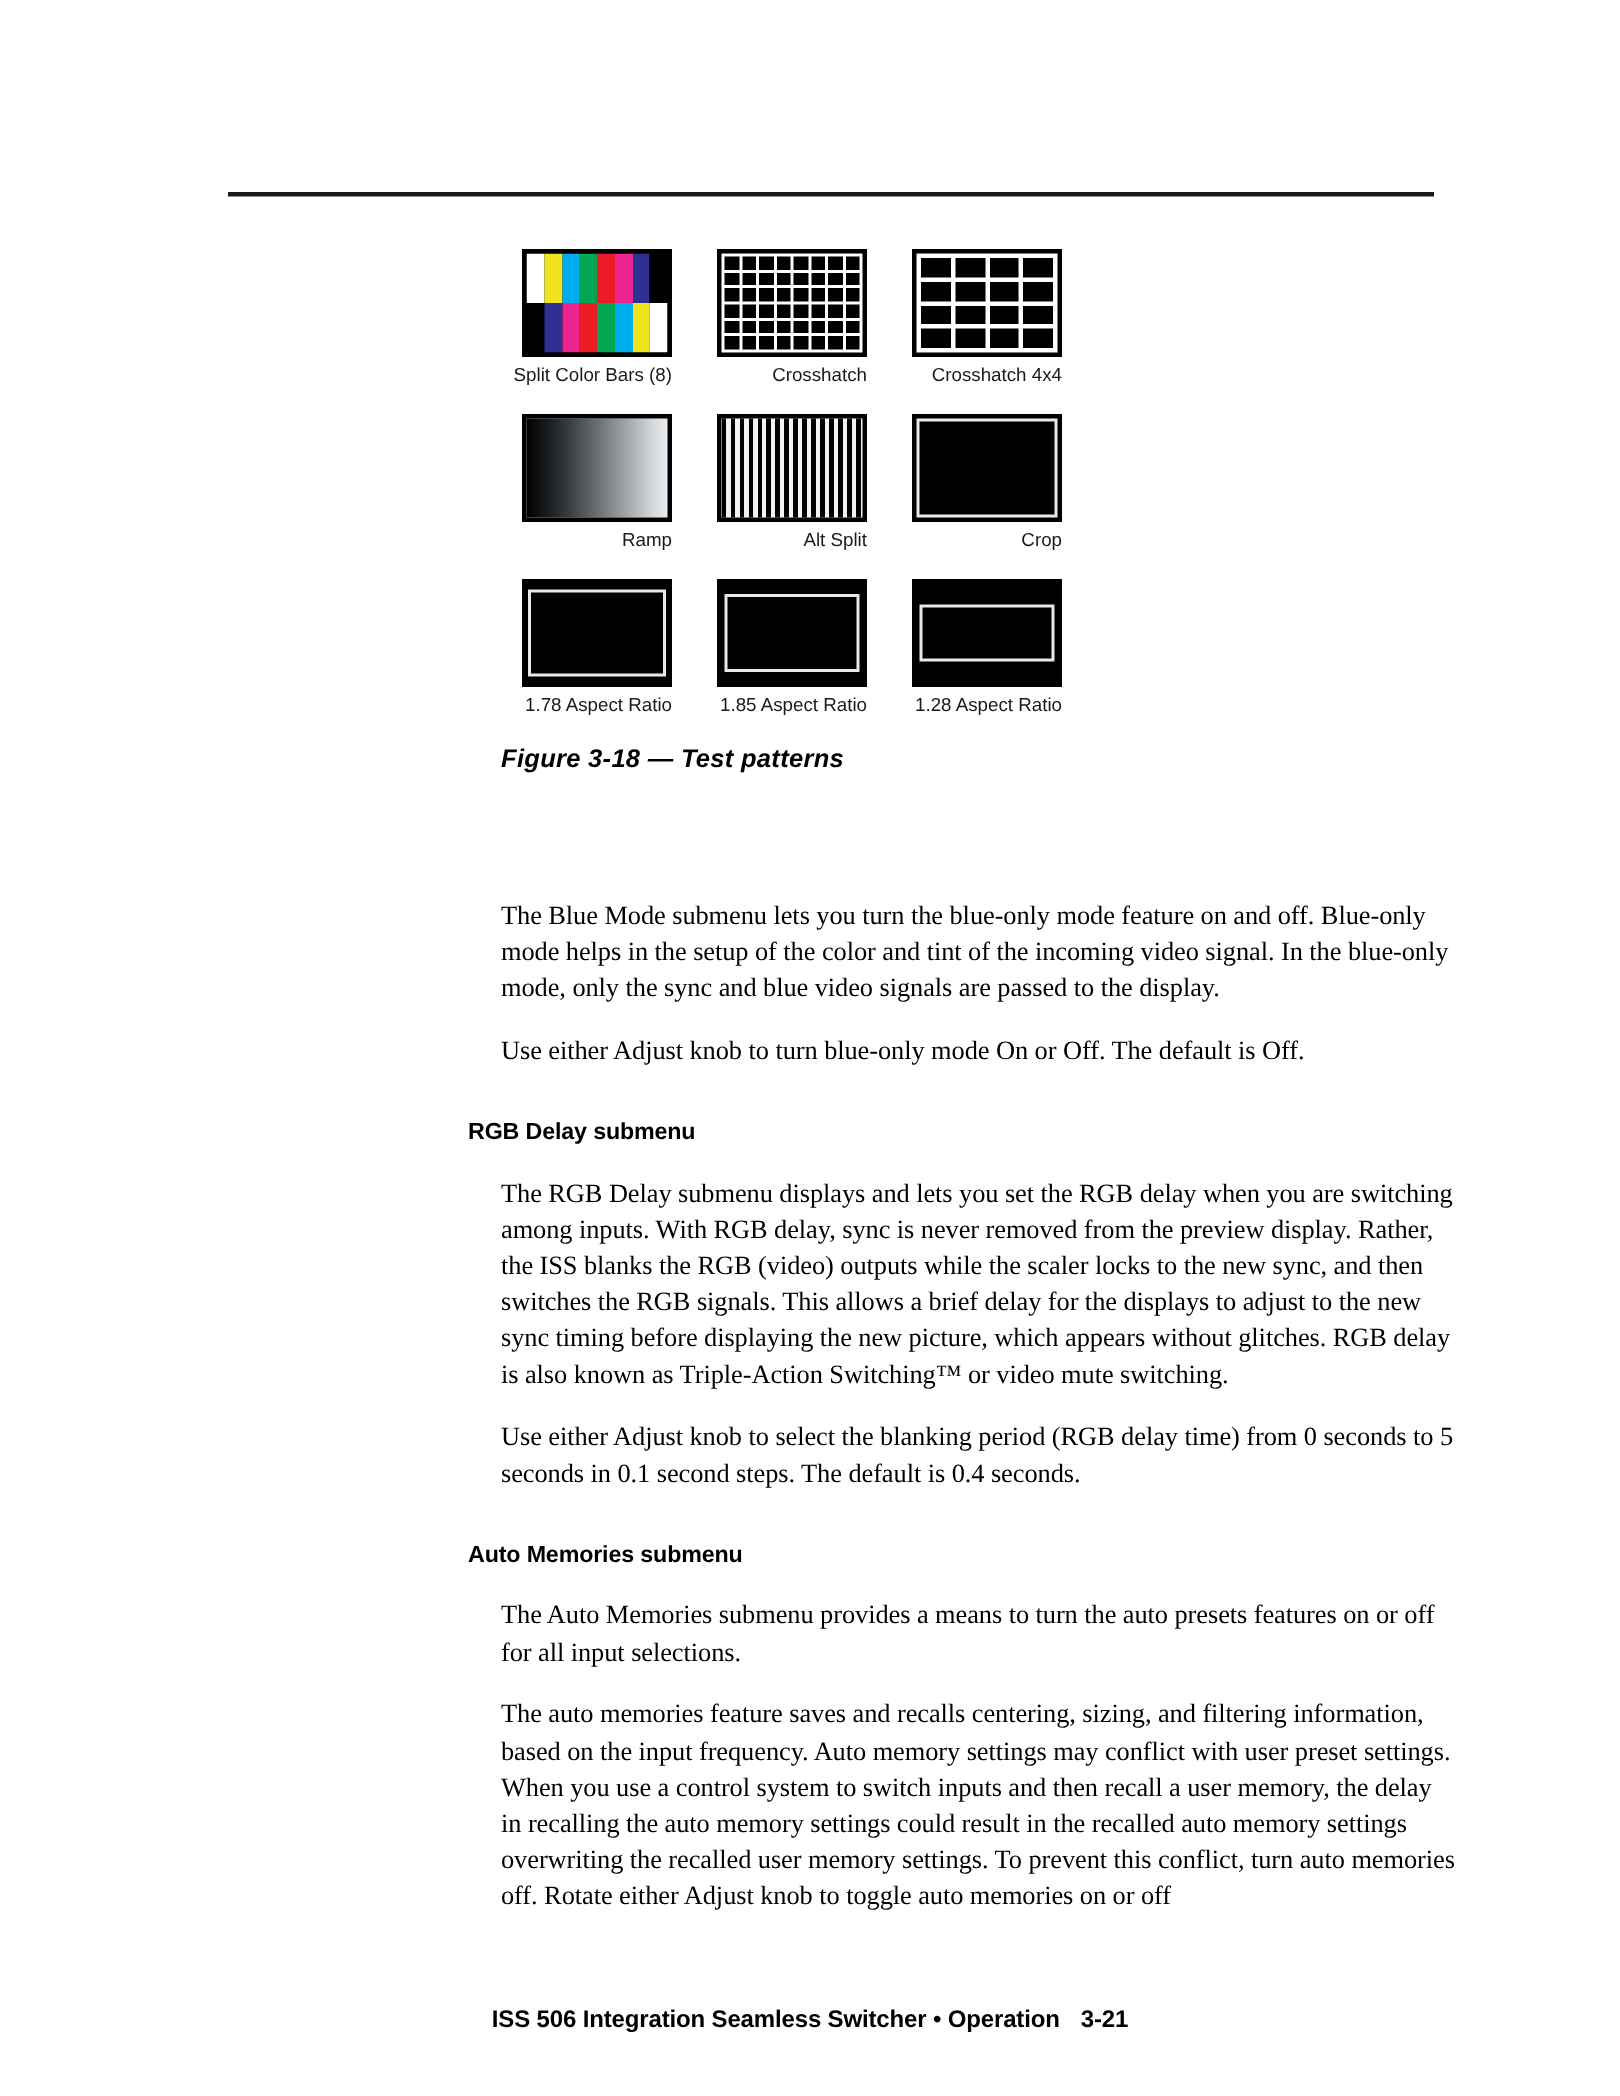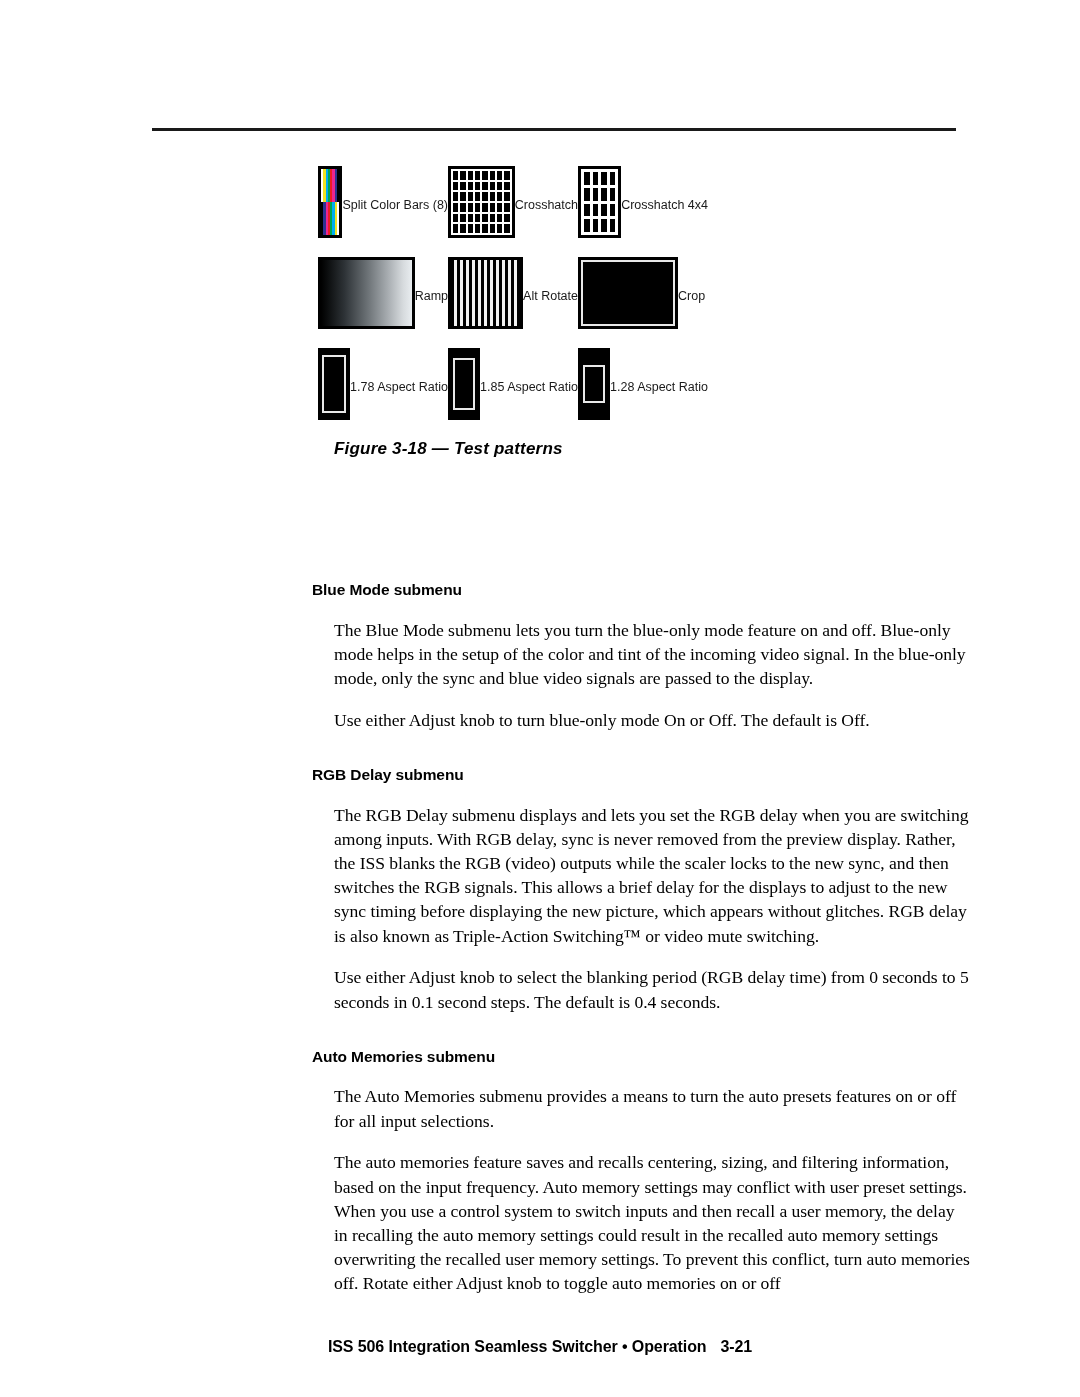--- a/index.html
+++ b/index.html
@@ -39,22 +39,22 @@
     width: 560px;
   }
 
   .pattern-row {
     display: flex;
     margin-bottom: 19px;
   }
   .pattern-cell {
     width: 130px;
     display: flex;
-    flex-direction: row;
-    align-items: center;
+    flex-direction: column;
+    align-items: flex-end;
   }
   .pattern-box {
     width: 100px;
     height: 72px;
     box-sizing: border-box;
     background: #000;
     position: relative;
     overflow: hidden;
   }
   .pattern-label {
@@ -281,21 +281,21 @@
 
     <div class="pattern-row">
 
       <div class="pattern-cell">
         <div class="pattern-box ramp"></div>
         <div class="pattern-label">Ramp</div>
       </div>
 
       <div class="pattern-cell">
         <div class="pattern-box altpix"></div>
-        <div class="pattern-label">Alt Rotate</div>
+        <div class="pattern-label">Alt Split</div>
       </div>
 
       <div class="pattern-cell">
         <div class="pattern-box framed">
           <div class="inner" style="left:3px;right:3px;top:3px;bottom:3px;"></div>
         </div>
         <div class="pattern-label">Crop</div>
       </div>
 
 
@@ -324,21 +324,20 @@
         <div class="pattern-label">1.28 Aspect Ratio</div>
       </div>
 
     </div>
 
     <div class="figure-caption">Figure 3-18 — Test patterns</div>
   </div>
 
   <div class="content">
 
-    <div class="sec-head first">Blue Mode submenu</div>
     <p class="para">The Blue Mode submenu lets you turn the blue-only mode feature on and off.  Blue-only mode helps in the setup of the color and tint of the incoming video signal.  In the blue-only mode, only the sync and blue video signals are passed to the display.</p>
     <p class="para">Use either Adjust knob to turn blue-only mode On or Off.  The default is Off.</p>
 
     <div class="sec-head">RGB Delay submenu</div>
     <p class="para">The RGB Delay submenu displays and lets you set the RGB delay when you are switching among inputs.  With RGB delay, sync is never removed from the preview display.  Rather, the ISS blanks the RGB (video) outputs while the scaler locks to the new sync, and then switches the RGB signals.  This allows a brief delay for the displays to adjust to the new sync timing before displaying the new picture, which appears without glitches.  RGB delay is also known as Triple-Action Switching™ or video mute switching.</p>
     <p class="para">Use either Adjust knob to select the blanking period (RGB delay time) from 0 seconds to 5 seconds in 0.1 second steps.  The default is 0.4 seconds.</p>
 
     <div class="sec-head">Auto Memories submenu</div>
     <p class="para">The Auto Memories submenu provides a means to turn the auto presets features on or off for all input selections.</p>
     <p class="para">The auto memories feature saves and recalls centering, sizing, and filtering information, based on the input frequency.  Auto memory settings may conflict with user preset settings.  When you use a control system to switch inputs and then recall a user memory, the delay in recalling the auto memory settings could result in the recalled auto memory settings overwriting the recalled user memory settings.  To prevent this conflict, turn auto memories off.  Rotate either Adjust knob to toggle auto memories on or off</p>

